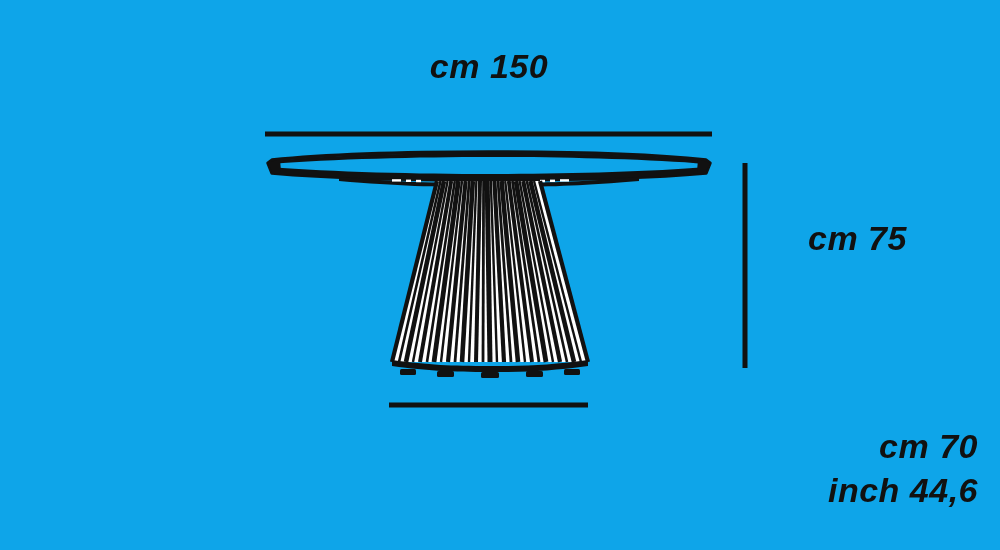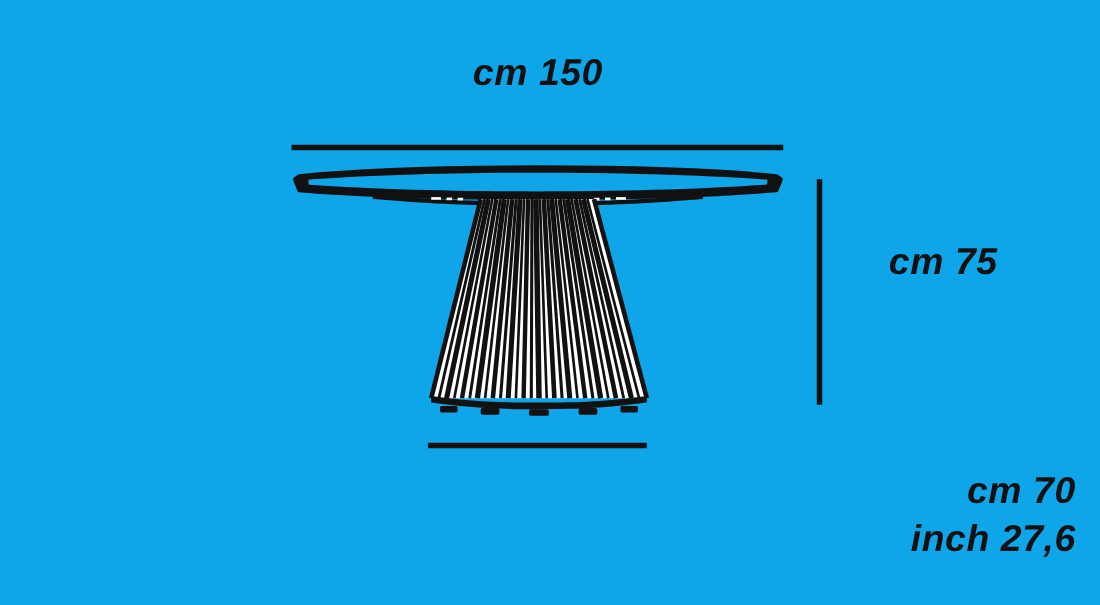--- a/index.html
+++ b/index.html
@@ -181,16 +181,16 @@
   <div class="dim-label" id="label-width">
     <span class="ln">cm 150</span>
   </div>
 
   <div class="dim-label" id="label-height">
     <span class="ln">cm 75</span>
   </div>
 
   <div class="dim-label" id="label-base">
     <span class="ln">cm 70</span>
-    <span class="ln">inch 27,6</span>
+    <span class="ln">inch 44,6</span>
   </div>
 
 </div>
 
 </body></html>

